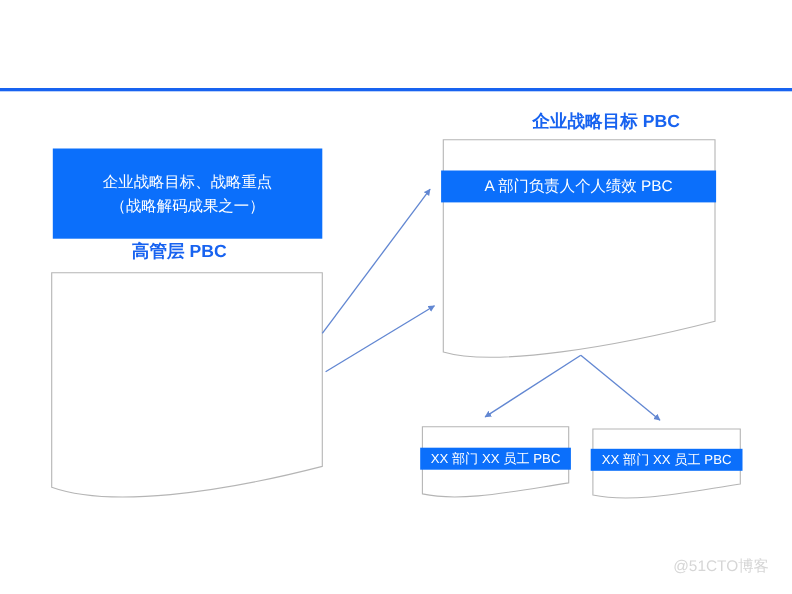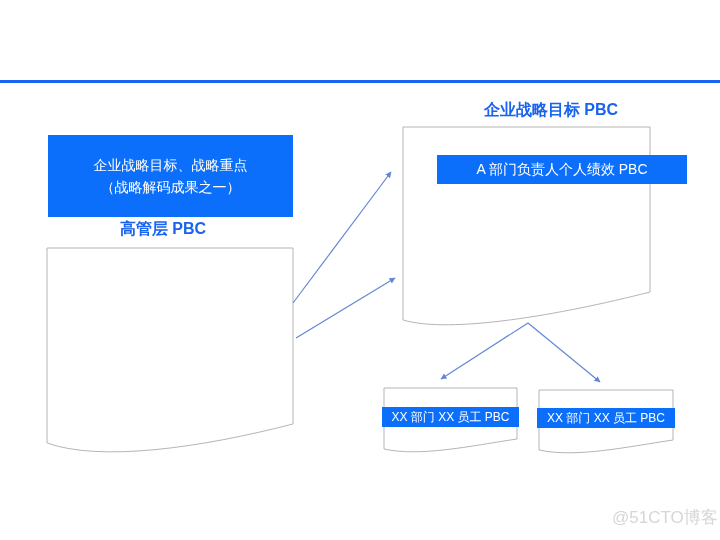--- a/index.html
+++ b/index.html
@@ -72,29 +72,29 @@
   }
   .label-exec { left: 93px; top: 219px; width: 140px; }
   .label-dept { left: 451px; top: 100px; width: 200px; }
   .band {
     background: var(--blue-fill);
     color: #ffffff;
     text-align: center;
     white-space: nowrap;
     overflow: hidden;
   }
-  .band-large { font-size: 14px; height: 29px; line-height: 29px; margin-left: 36px; }
+  .band-large { font-size: 14px; height: 29px; line-height: 29px; }
   .band-small { font-size: 12px; height: 20px; line-height: 20px; }
   .band-bu   { left: 45px;  top: 324px; width: 251px; }
   .band-dept { left: 401px; top: 155px; width: 250px; }
   .band-emp-left  { left: 382px; top: 407px; width: 137px; }
   .band-emp-right { left: 537px; top: 408px; width: 138px; }
   .watermark {
     left: 612px; top: 506px;
-    font-size: 17px;
+    font-size: 14px;
     color: var(--watermark);
     white-space: nowrap;
   }
 </style>
 </head>
 <body>
 
 <div class="slide">
 
 

